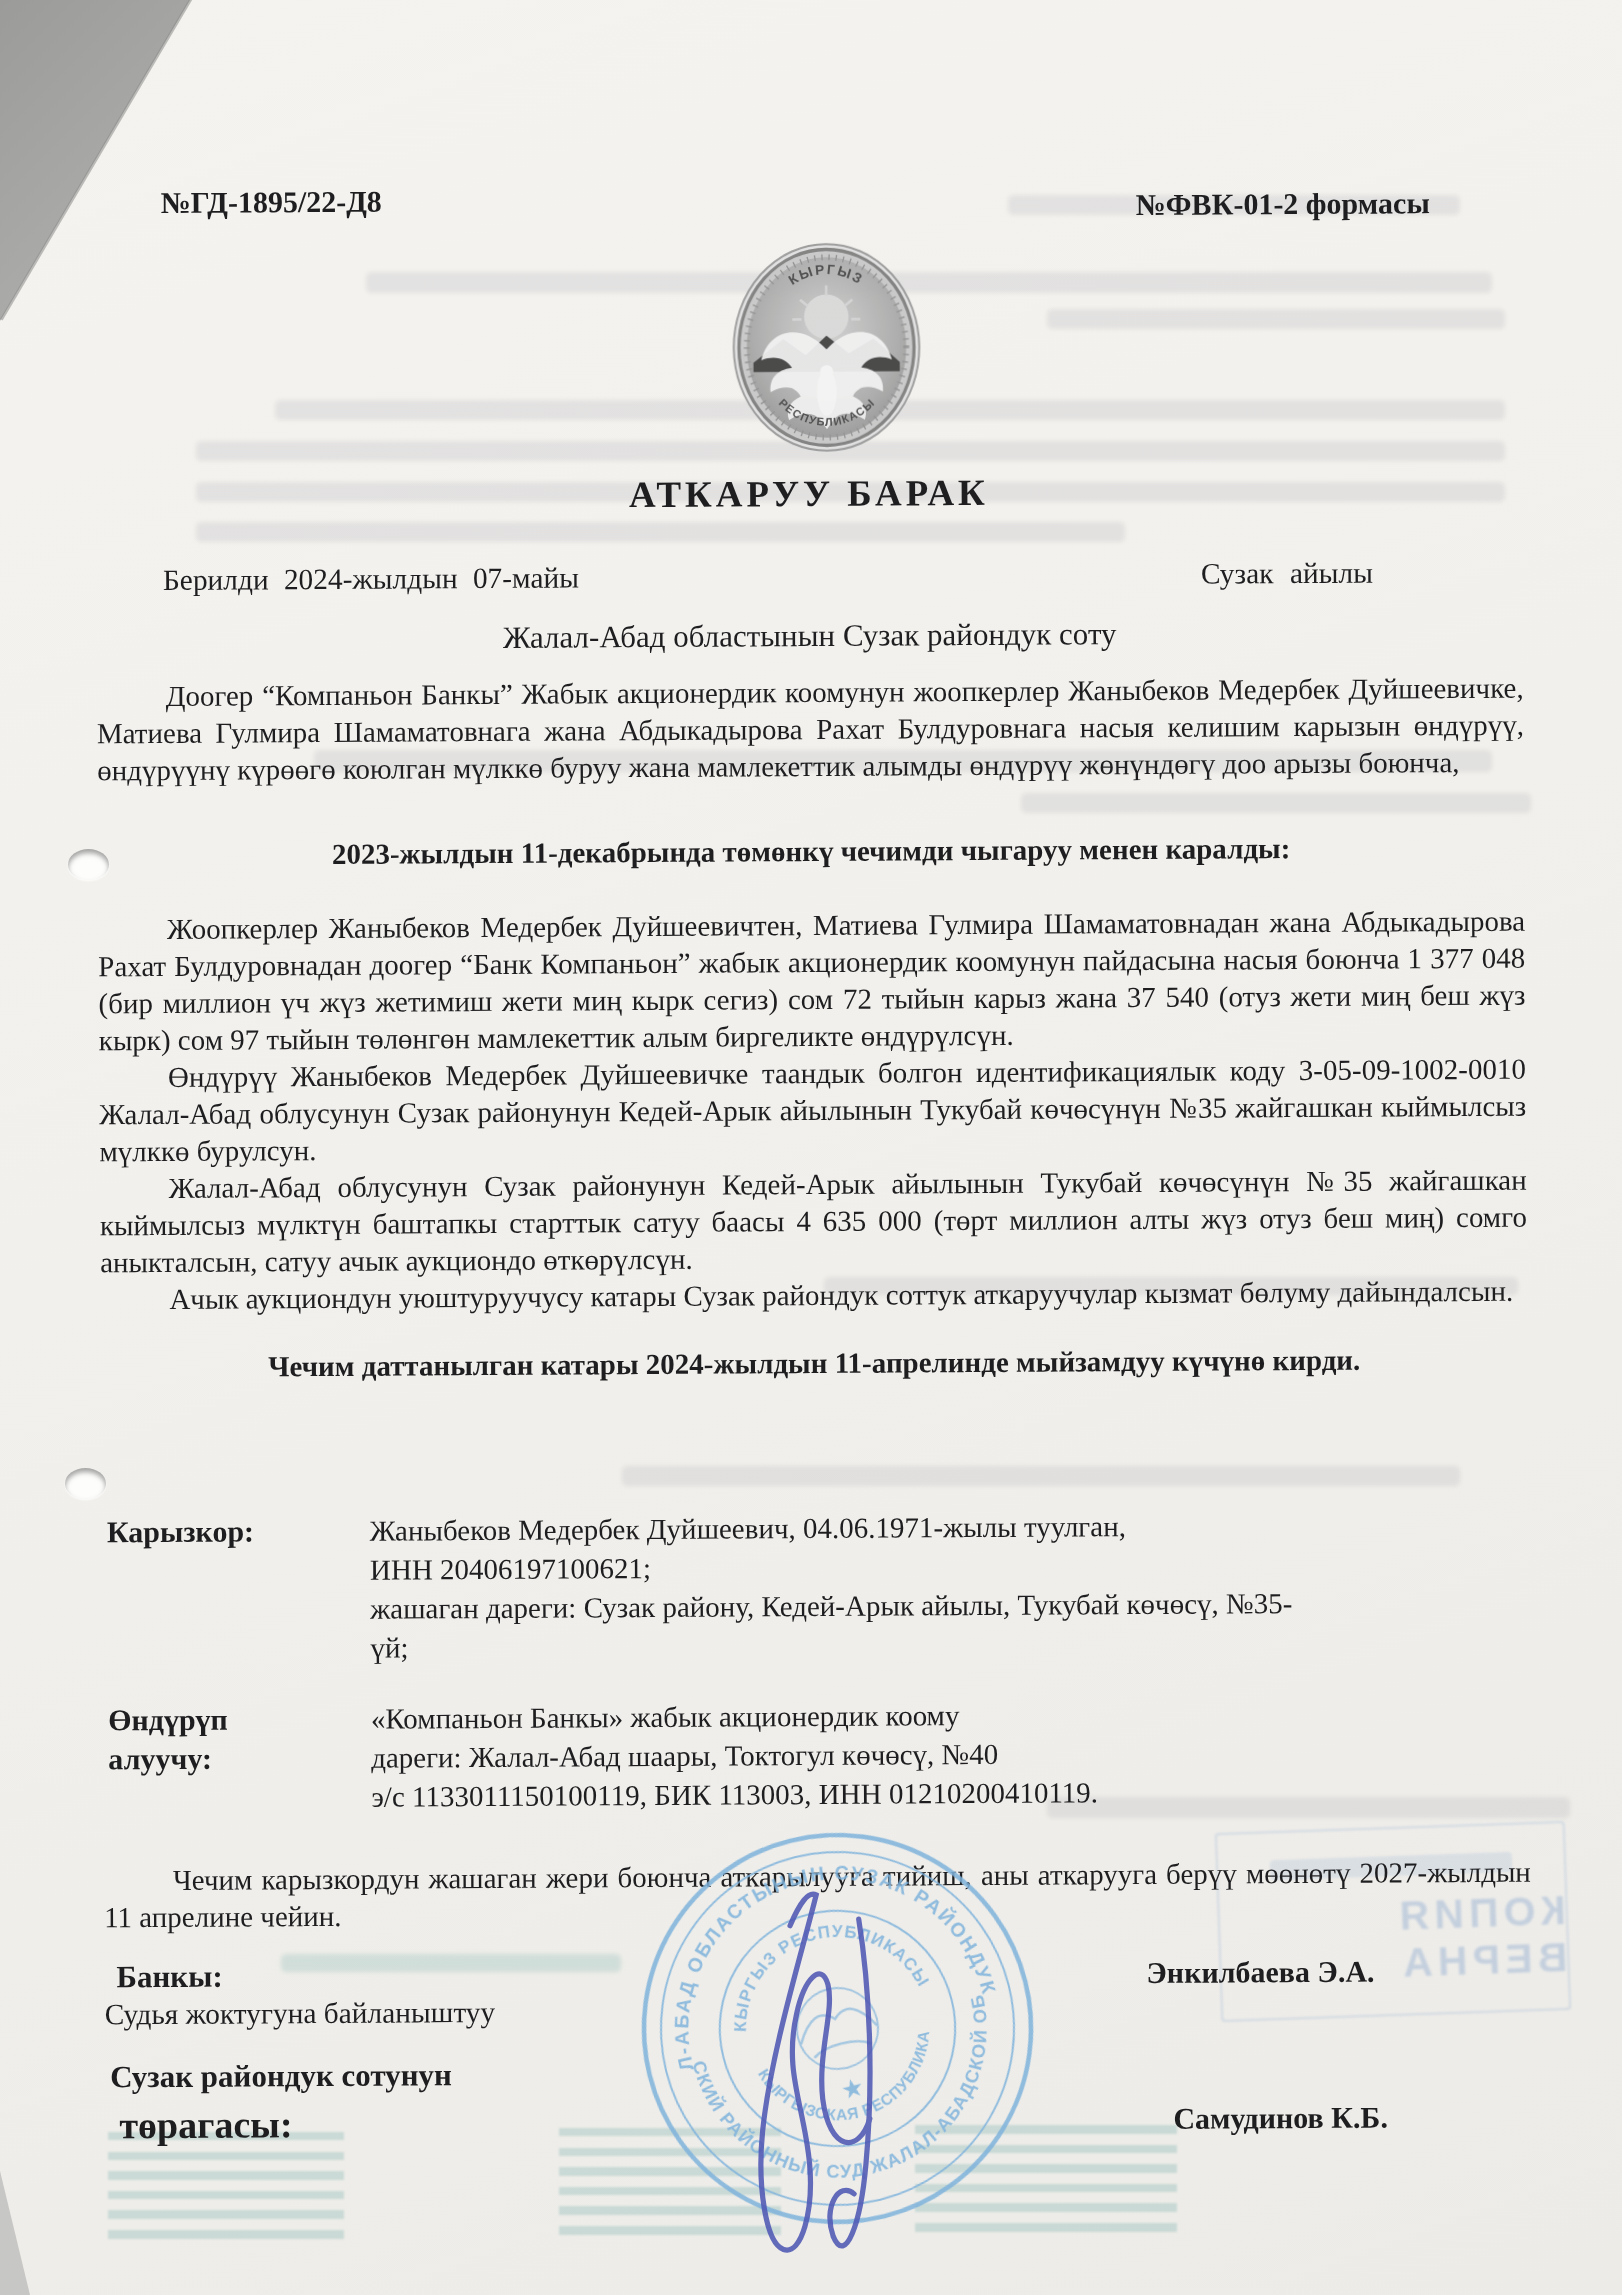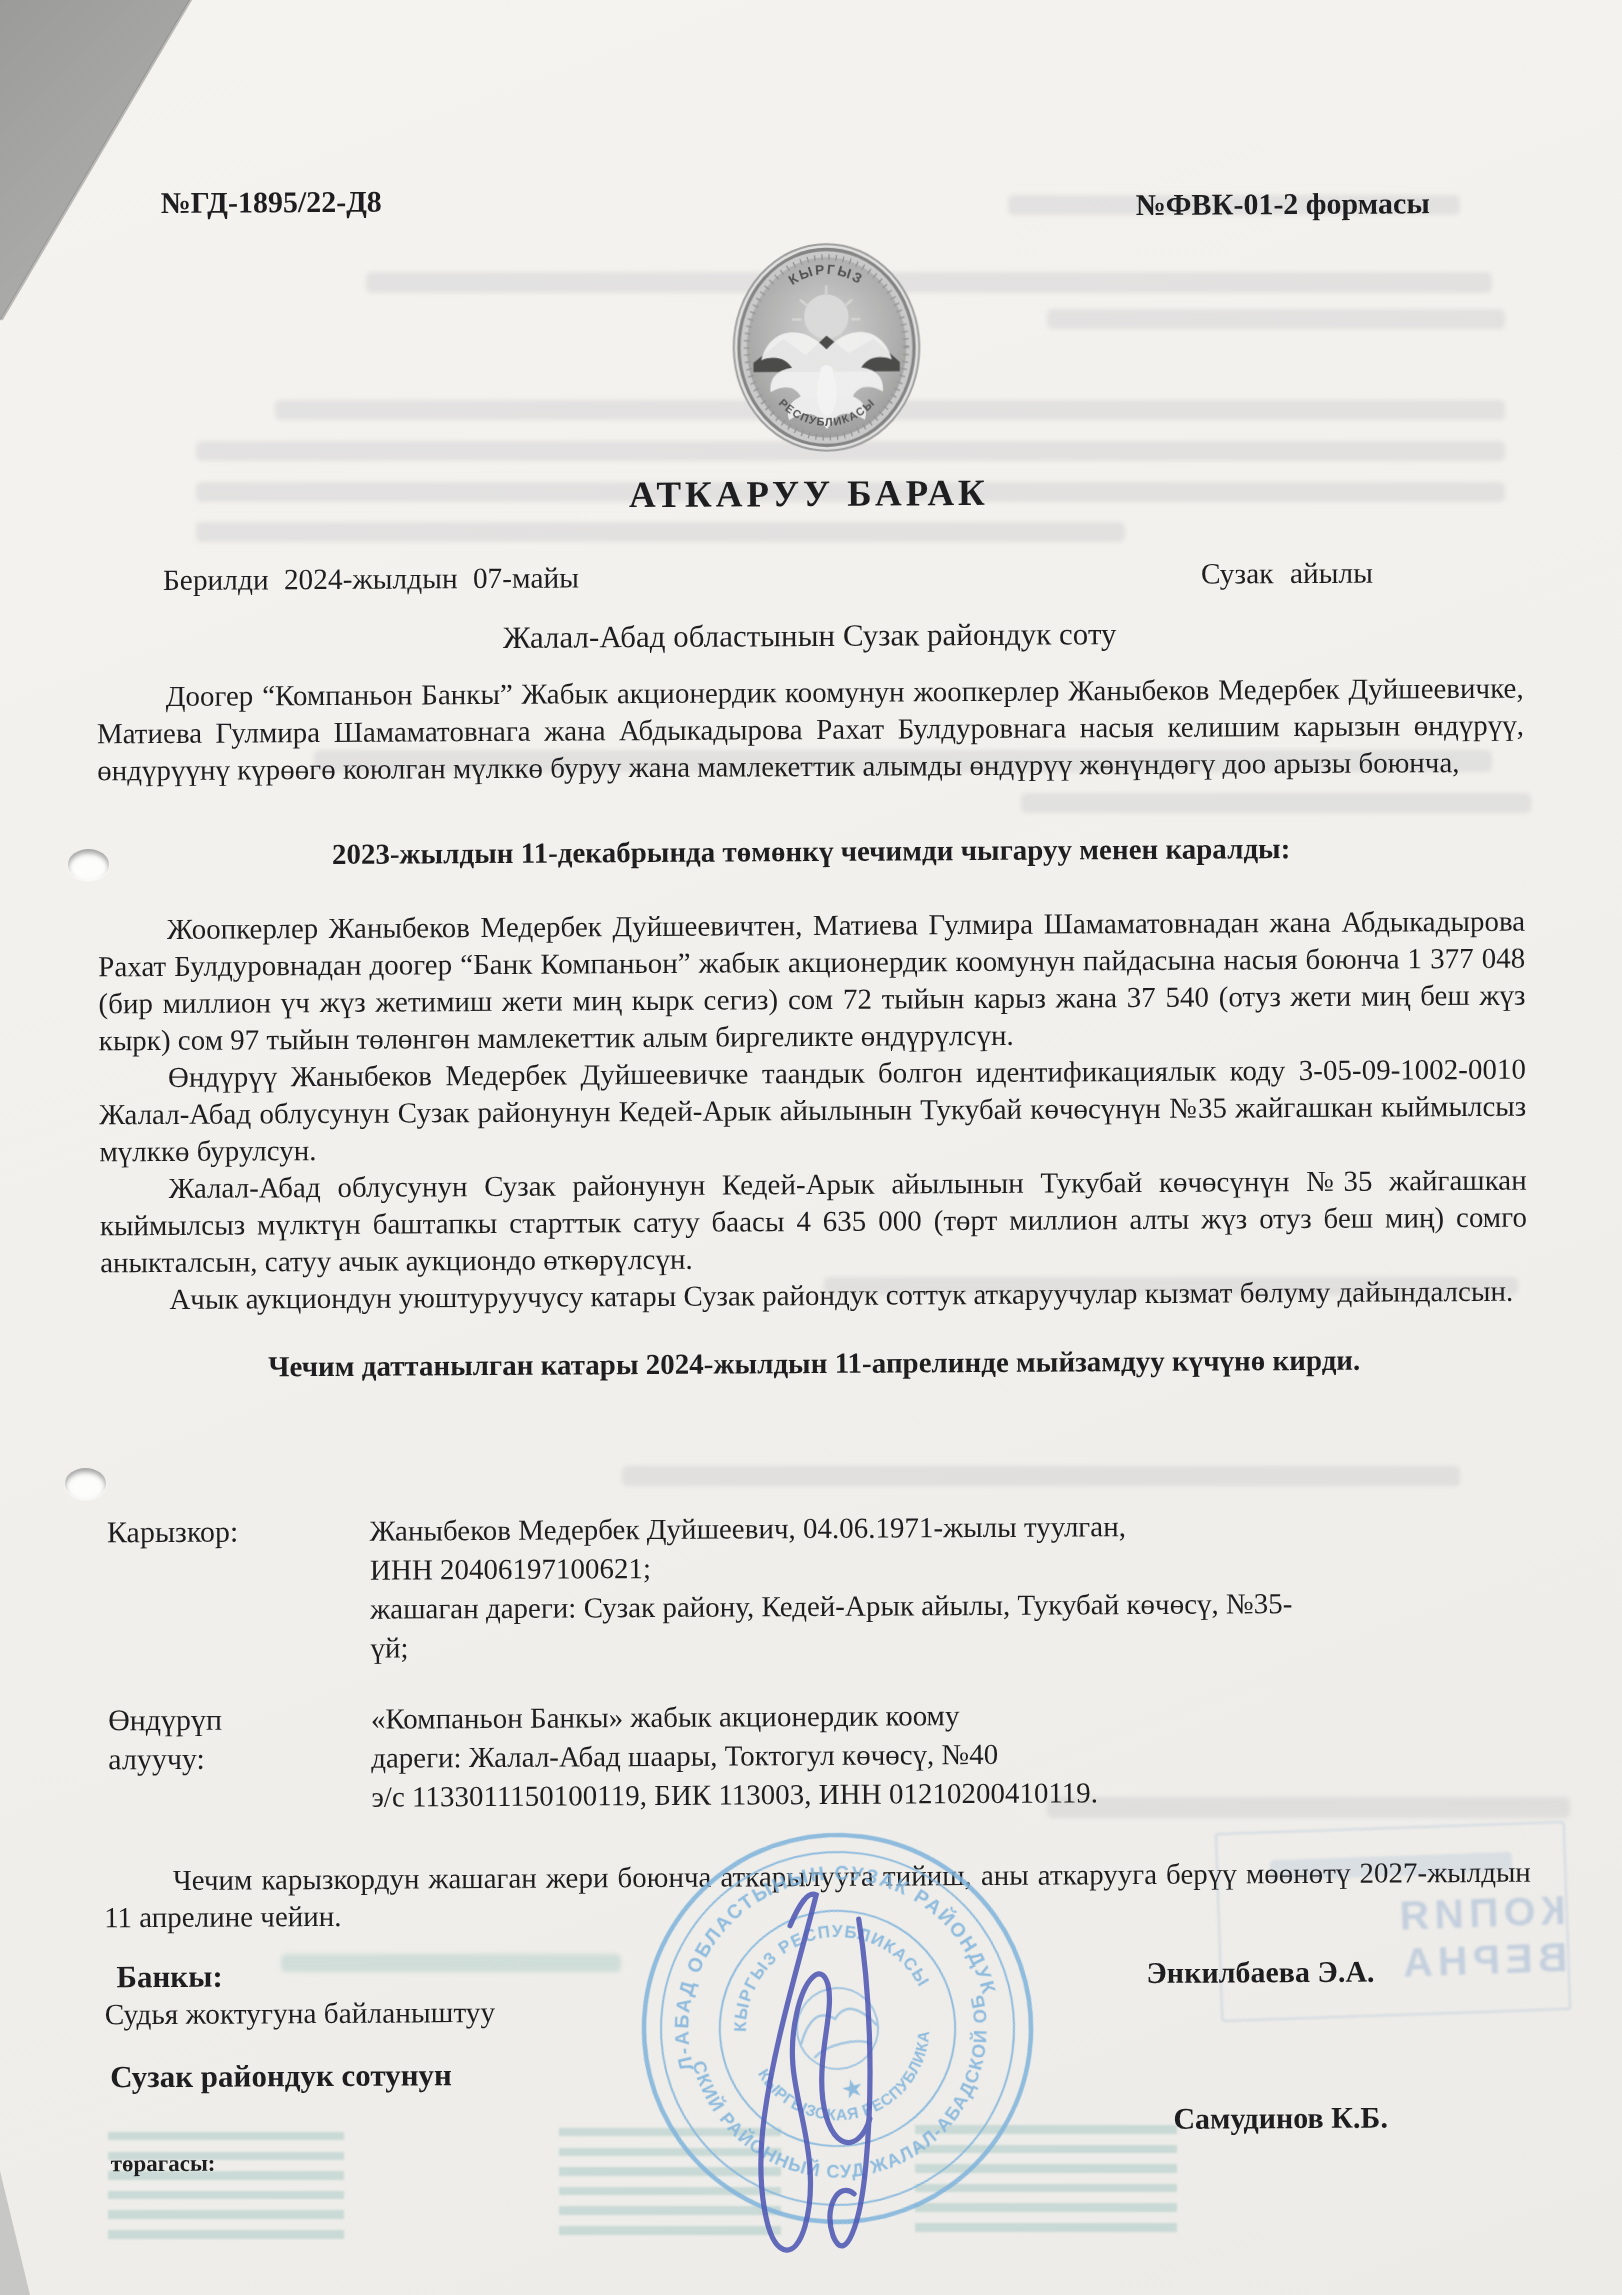--- a/index.html
+++ b/index.html
@@ -25,21 +25,21 @@
   
   .abs{position:absolute;}
   .b{font-weight:bold;}
   .center{left:0;width:100%;text-align:center;}
   .content{position:absolute;left:98px;top:674px;width:1427px;
     font-size:29px;line-height:37px;text-align:justify;}
   .content p{margin:0;text-indent:69px;}
   .content .h1{margin:48px 0 37px 0;text-indent:0;text-align:center;font-weight:bold;}
   .content .h2{margin:31px 0 0 0;text-indent:0;text-align:center;font-weight:bold;}
   .kv{position:absolute;left:98px;font-size:29px;line-height:39px;}
-  .kv .label{position:absolute;left:5.2px;top:0;font-weight:normal;font-size:30px;}
+  .kv .label{position:absolute;left:5.2px;top:0;font-weight:bold;font-size:30px;}
   .kv .vals{position:absolute;left:268px;top:1.3px;width:1060px;}
   .tilt{position:absolute;left:0;top:0;width:100%;height:100%;transform:rotate(-0.35deg);transform-origin:50% 40%;}
   
   .bleed{position:absolute;background:rgba(120,126,138,.13);filter:blur(2px);border-radius:5.2px;}
   .bleed.teal{background:rgba(55,140,138,.16);}
   .tealbox{position:absolute;filter:blur(1.3px);opacity:.75;
     background:repeating-linear-gradient(180deg,rgba(50,135,133,.25) 0 8.5px,rgba(50,135,133,0) 8.5px 19.6px);}
   .copystamp{position:absolute;left:1218px;top:1827px;width:346px;height:185px;
     border:2.6px solid rgba(125,158,206,.26);border-radius:3.9px;
     transform:rotate(-2deg);filter:blur(1.3px);display:flex;flex-direction:column;
@@ -161,21 +161,21 @@
     </div>
 
     <div class="abs" style="left:98px;top:1858px;width:1427px;font-size:29px;line-height:37px;text-align:justify;">
       <p style="margin:0;text-indent:69px;">Чечим карызкордун жашаган жери боюнча аткарылууга тийиш, аны аткарууга берүү мөөнөтү   2027-жылдын 11 апрелине  чейин.</p>
     </div>
 
     <div class="abs b" style="left:110px;top:1955px;font-size:31px;">Банкы:</div>
     <div class="abs b" style="left:1140px;top:1958px;font-size:30px;">Энкилбаева Э.А.</div>
     <div class="abs" style="left:98px;top:1994px;font-size:29.4px;">Судья жоктугуна байланыштуу</div>
     <div class="abs b" style="left:103px;top:2055px;font-size:31px;">Сузак райондук сотунун</div>
-    <div class="abs b" style="left:103px;top:2099px;font-size:23px;margin-top:48px;">төрагасы:</div>
+    <div class="abs b" style="left:112px;top:2099px;font-size:38px;">төрагасы:</div>
     <div class="abs b" style="left:1166px;top:2104px;font-size:30px;">Самудинов К.Б.</div>
 
   </div>
 
   <svg class="stamp" viewBox="0 0 650 650">
     <defs>
       <path id="arcOT" d="M 97 325 A 228 228 0 0 1 553 325"></path>
       <path id="arcOB" d="M 97 325 A 228 228 0 0 0 553 325"></path>
       <path id="arcIT" d="M 185 325 A 140 140 0 0 1 465 325"></path>
       <path id="arcIB" d="M 185 325 A 140 140 0 0 0 465 325"></path>

